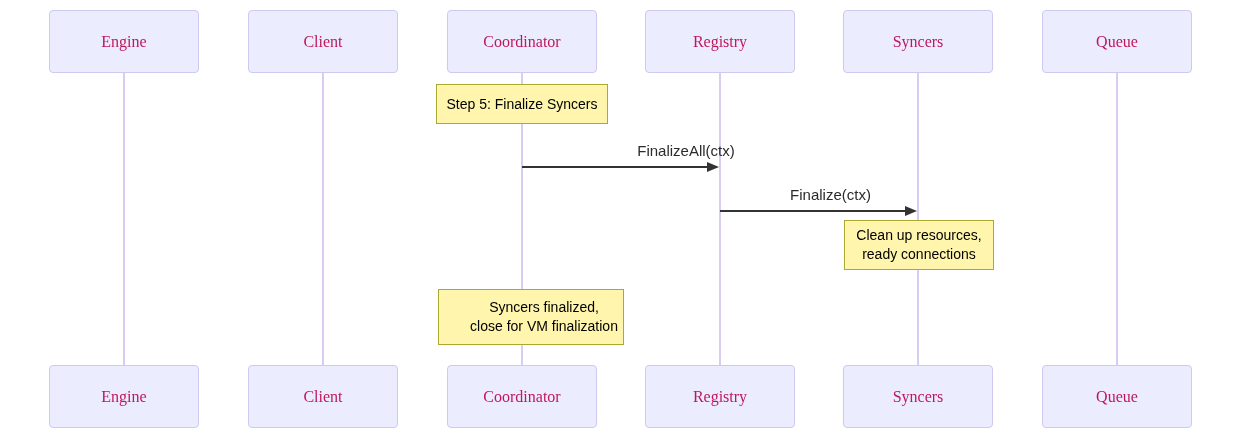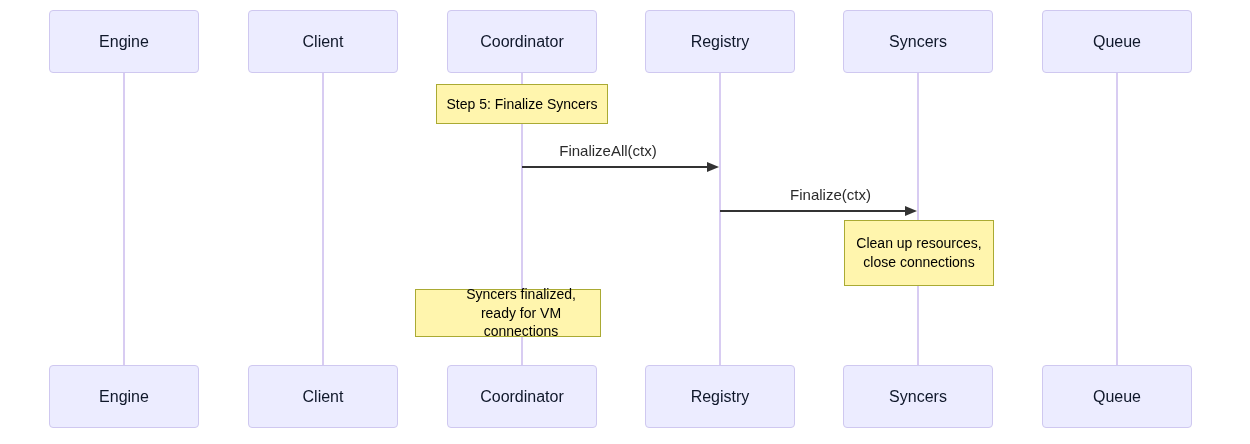--- a/index.html
+++ b/index.html
@@ -19,23 +19,24 @@
     position: absolute;
     width: 148px;
     height: 61px;
     background: #ECECFF;
     border: 1px solid #CFC8F0;
     border-radius: 4px;
     display: flex;
     align-items: center;
     justify-content: center;
     font-size: 16px;
-    color: #0f172a;
+    color: #be185d;
     box-sizing: content-box;
     z-index: 3;
+    font-family: Liberation Serif, serif;
   }
   .actor-box.top { top: 10px; }
   .actor-box.bottom { top: 365px; }
   .lifeline {
     position: absolute;
     top: 73px;
     width: 2px;
     height: 292px;
     background: #D8CCF2;
     z-index: 1;
@@ -101,31 +102,31 @@
   <div class="actor-box bottom" style="left:248px;">Client</div>
   <div class="actor-box bottom" style="left:447px;">Coordinator</div>
   <div class="actor-box bottom" style="left:645px;">Registry</div>
   <div class="actor-box bottom" style="left:843px;">Syncers</div>
   <div class="actor-box bottom" style="left:1042px;">Queue</div>
 
   <div class="note" style="left:436px; top:84px; width:172px; height:40px;">
     <span>Step 5: Finalize Syncers</span>
   </div>
 
-  <div class="msg-label" style="left:492px; top:142px; width:232px;">FinalizeAll(ctx)</div>
+  <div class="msg-label" style="left:522px; top:142px; width:232px;padding-left:48px;">FinalizeAll(ctx)</div>
   <div class="msg-line" style="left:522px; top:166px; width:187px;"></div>
   <div class="msg-arrowhead" style="left:707px; top:162px;"></div>
 
   <div class="msg-label" style="left:720px; top:186px; width:197px;padding-left:12px;">Finalize(ctx)</div>
   <div class="msg-line" style="left:720px; top:210px; width:187px;"></div>
   <div class="msg-arrowhead" style="left:905px; top:206px;"></div>
 
-  <div class="note" style="left:844px; top:220px; width:150px; height:66px;text-align:right;">
+  <div class="note" style="left:844px; top:220px; width:150px; height:50px;text-align:right;">
     <span>Clean up resources,</span>
-    <span>close connections</span>
+    <span>ready connections</span>
   </div>
 
-  <div class="note" style="left:415px; top:289px; width:186px; height:48px;padding-left:26px;">
+  <div class="note" style="left:438px; top:289px; width:186px; height:56px;padding-left:26px;">
     <span>Syncers finalized,</span>
-    <span>ready for VM connections</span>
+    <span>close for VM finalization</span>
   </div>
 
 </div>
 
 </body></html>

